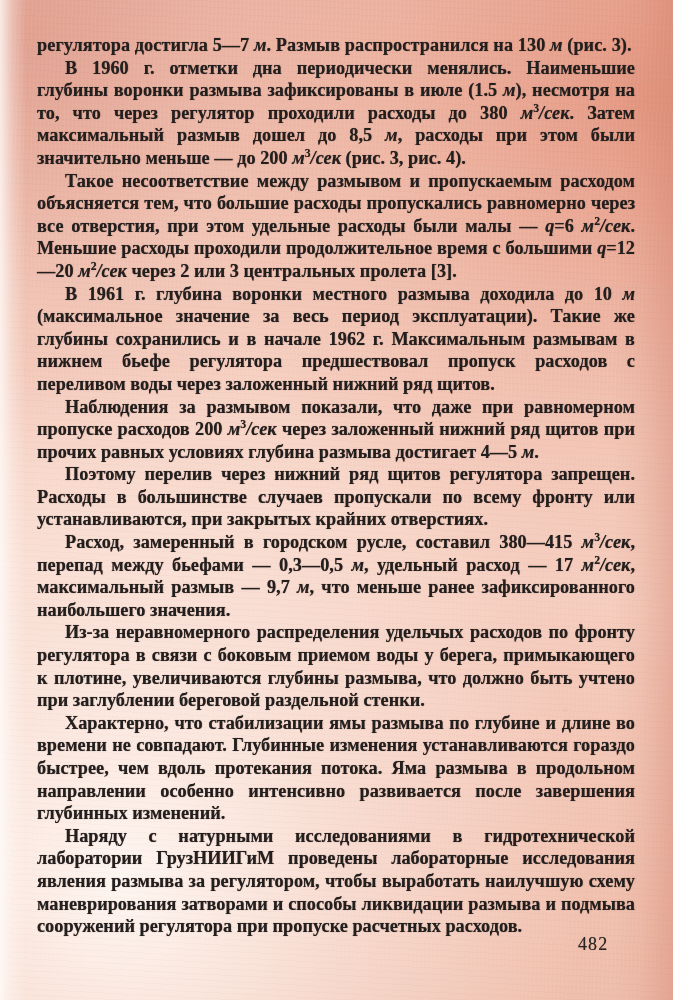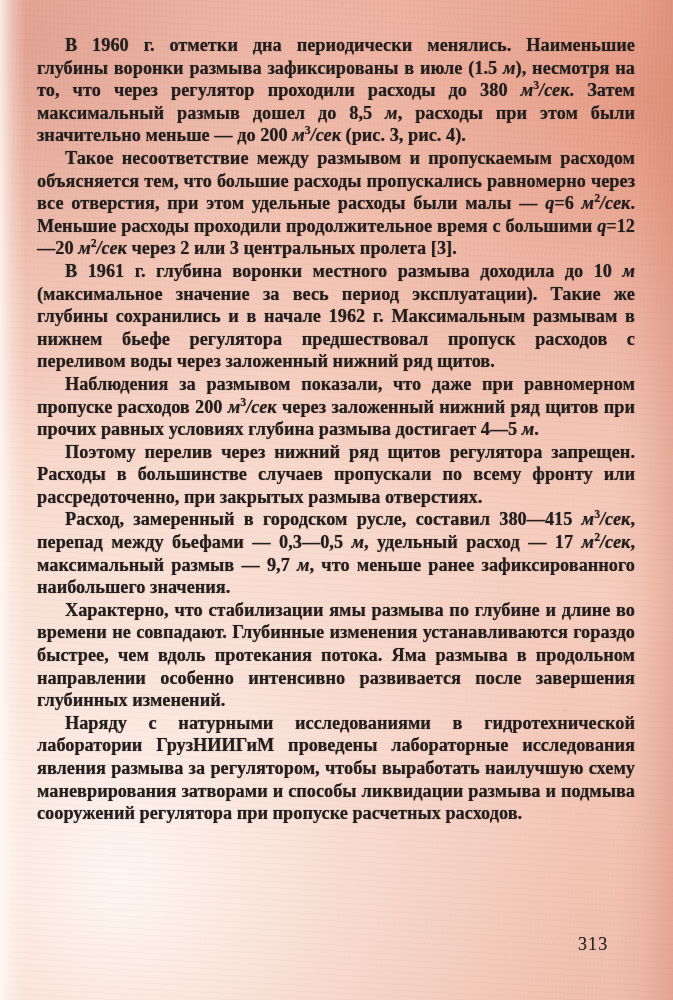--- a/index.html
+++ b/index.html
@@ -113,25 +113,27 @@
 </head>
 <body>
 
 <div class="page">
 
   <div class="grain"></div>
   <div class="gutter"></div>
   <div class="edge-right"></div>
 
   <div class="text-block" id="body-column">
+      <p class="lead">регулятора достигла 5—7 <span class="u">м</span>. Размыв распространился на 130 <span class="u">м</span> (рис. 3).</p>
       <p>В 1960 г. отметки дна периодически менялись. Наименьшие глубины воронки размыва зафиксированы в июле (1.5 <span class="u">м</span>), несмотря на то, что через регулятор проходили расходы до 380 <span class="u">м<sup>3</sup>/сек</span>. Затем максимальный размыв дошел до 8,5 <span class="u">м</span>, расходы при этом были значительно меньше — до 200 <span class="u">м<sup>3</sup>/сек</span> (рис. 3, рис. 4).</p>
       <p>Такое несоответствие между размывом и пропускаемым расходом объясняется тем, что большие расходы пропускались равномерно через все отверстия, при этом удельные расходы были малы — <span class="u">q</span>=6 <span class="u">м<sup>2</sup>/сек</span>. Меньшие расходы проходили продолжительное время с большими <span class="u">q</span>=12—20 <span class="u">м<sup>2</sup>/сек</span> через 2 или 3 центральных пролета [3].</p>
       <p>В 1961 г. глубина воронки местного размыва доходила до 10 <span class="u">м</span> (максимальное значение за весь период эксплуатации). Такие же глубины сохранились и в начале 1962 г. Максимальным размывам в нижнем бьефе регулятора предшествовал пропуск расходов с переливом воды через заложенный нижний ряд щитов.</p>
       <p>Наблюдения за размывом показали, что даже при равномерном пропуске расходов 200 <span class="u">м<sup>3</sup>/сек</span> через заложенный нижний ряд щитов при прочих равных условиях глубина размыва достигает 4—5 <span class="u">м</span>.</p>
-      <p>Поэтому перелив через нижний ряд щитов регулятора запрещен. Расходы в большинстве случаев пропускали по всему фронту или рассредоточенно, при закрытых размыва отверстиях.</p>
+      <p>Поэтому перелив через нижний ряд щитов регулятора запрещен. Расходы в большинстве случаев пропускали по всему фронту или устанавливаются, при закрытых крайних отверстиях.</p>
       <p>Расход, замеренный в городском русле, составил 380—415 <span class="u">м<sup>3</sup>/сек</span>, перепад между бьефами — 0,3—0,5 <span class="u">м</span>, удельный расход — 17 <span class="u">м<sup>2</sup>/сек</span>, максимальный размыв — 9,7 <span class="u">м</span>, что меньше ранее зафиксированного наибольшего значения.</p>
+      <p>Из-за неравномерного распределения удельчых расходов по фронту регулятора в связи с боковым приемом воды у берега, примыкающего к плотине, увеличиваются глубины размыва, что должно быть учтено при заглублении береговой раздельной стенки.</p>
       <p>Характерно, что стабилизации ямы размыва по глубине и длине во времени не совпадают. Глубинные изменения устанавливаются гораздо быстрее, чем вдоль протекания потока. Яма размыва в продольном направлении особенно интенсивно развивается после завершения глубинных изменений.</p>
       <p>Наряду с натурными исследованиями в гидротехнической лаборатории ГрузНИИГиМ проведены лабораторные исследования явления размыва за регулятором, чтобы выработать наилучшую схему маневрирования затворами и способы ликвидации размыва и подмыва сооружений регулятора при пропуске расчетных расходов.</p>
     </div>
 
-  <div class="folio">313</div>
+  <div class="folio">482</div>
 
 </div>
 
 </body></html>

